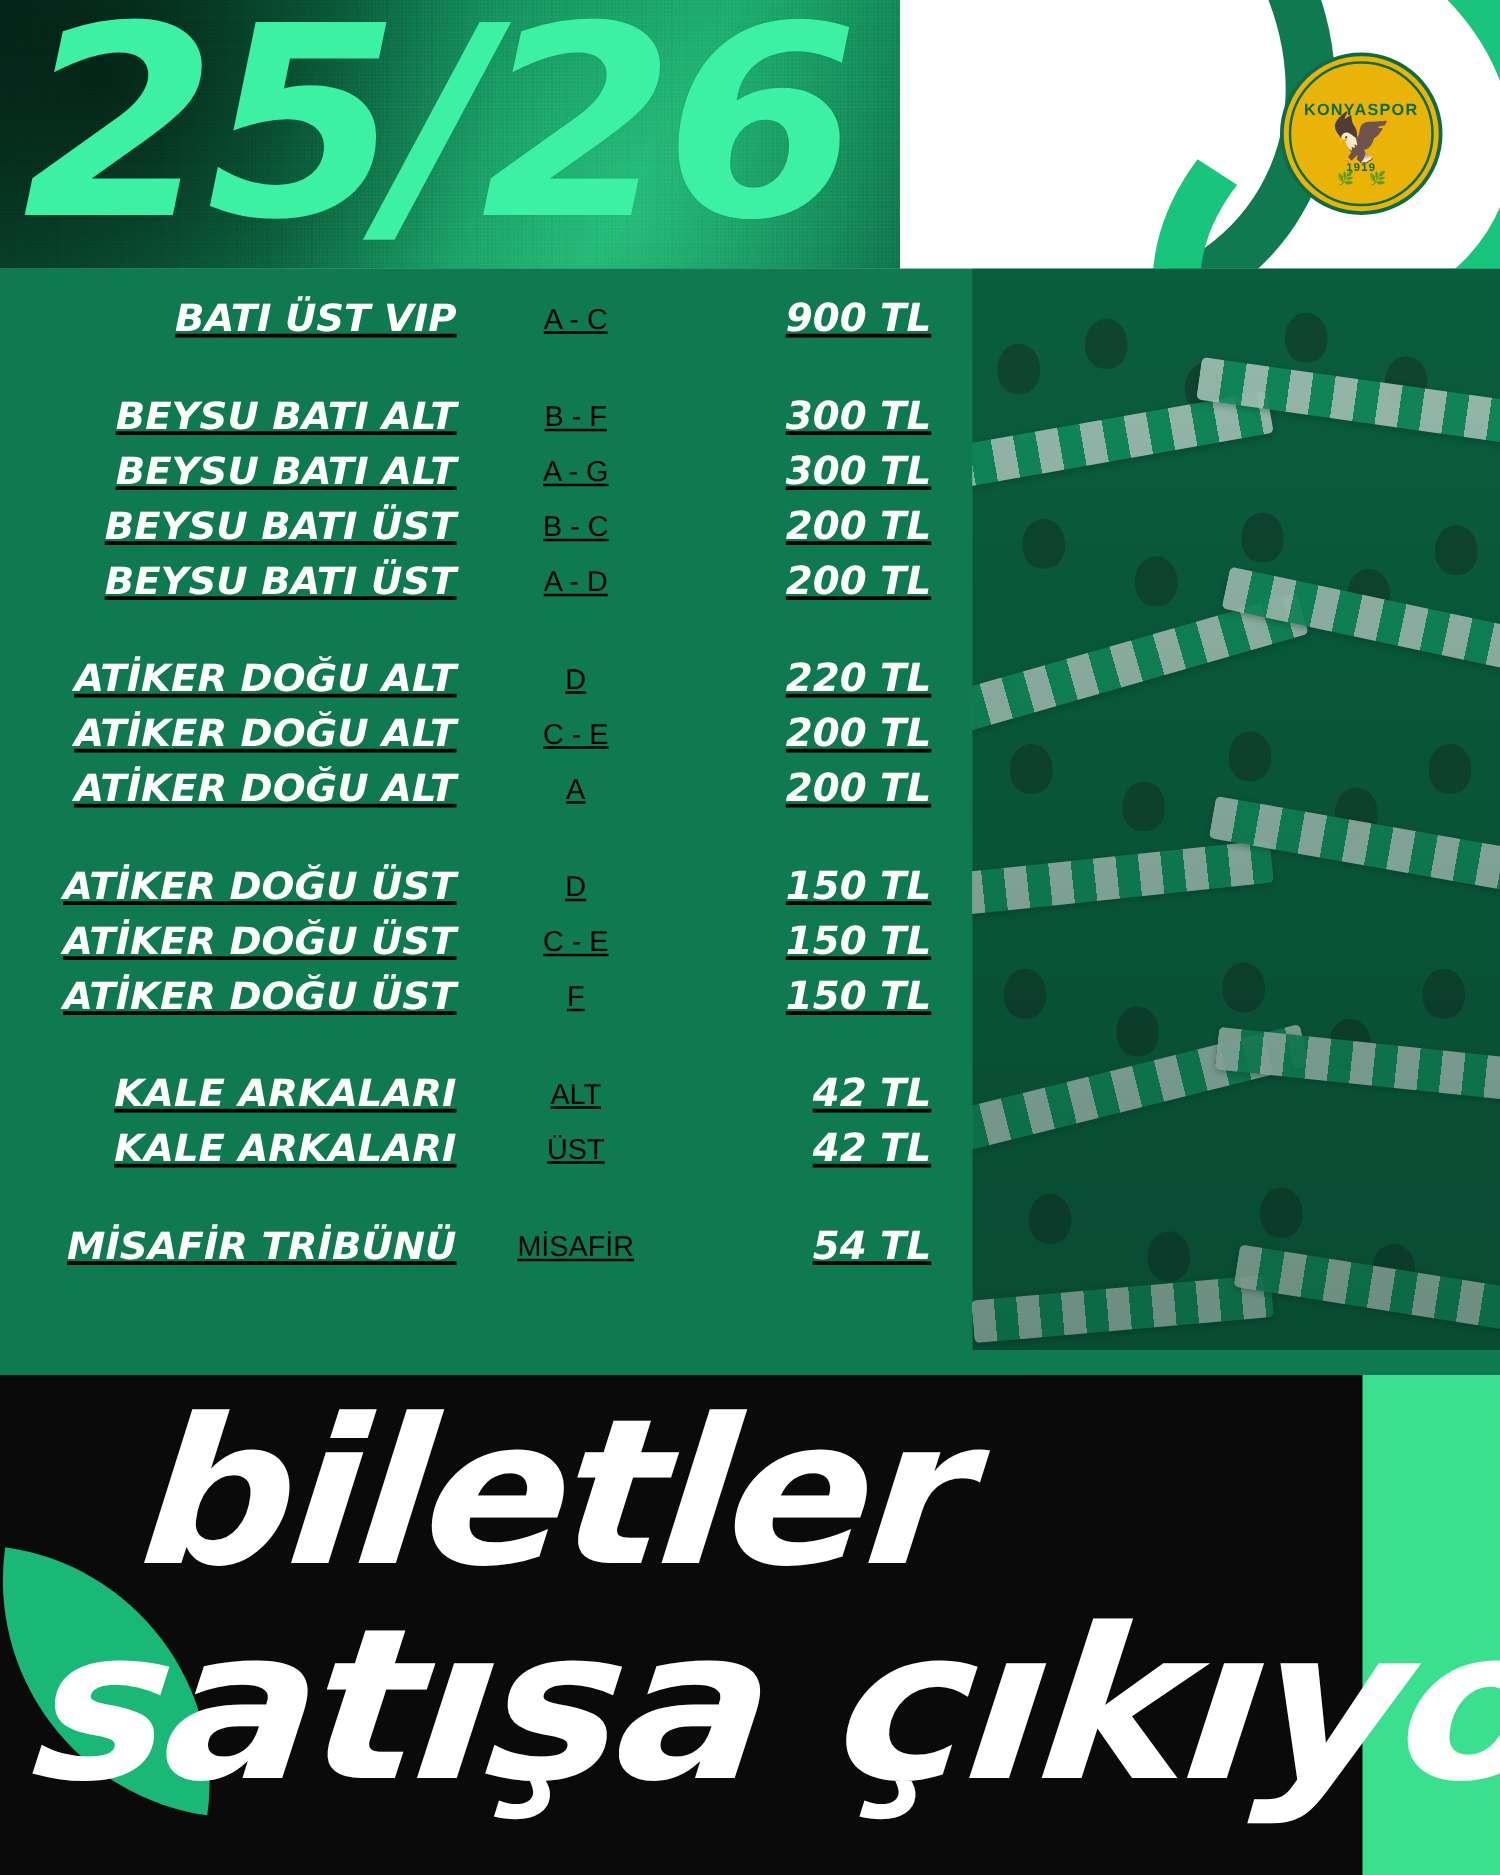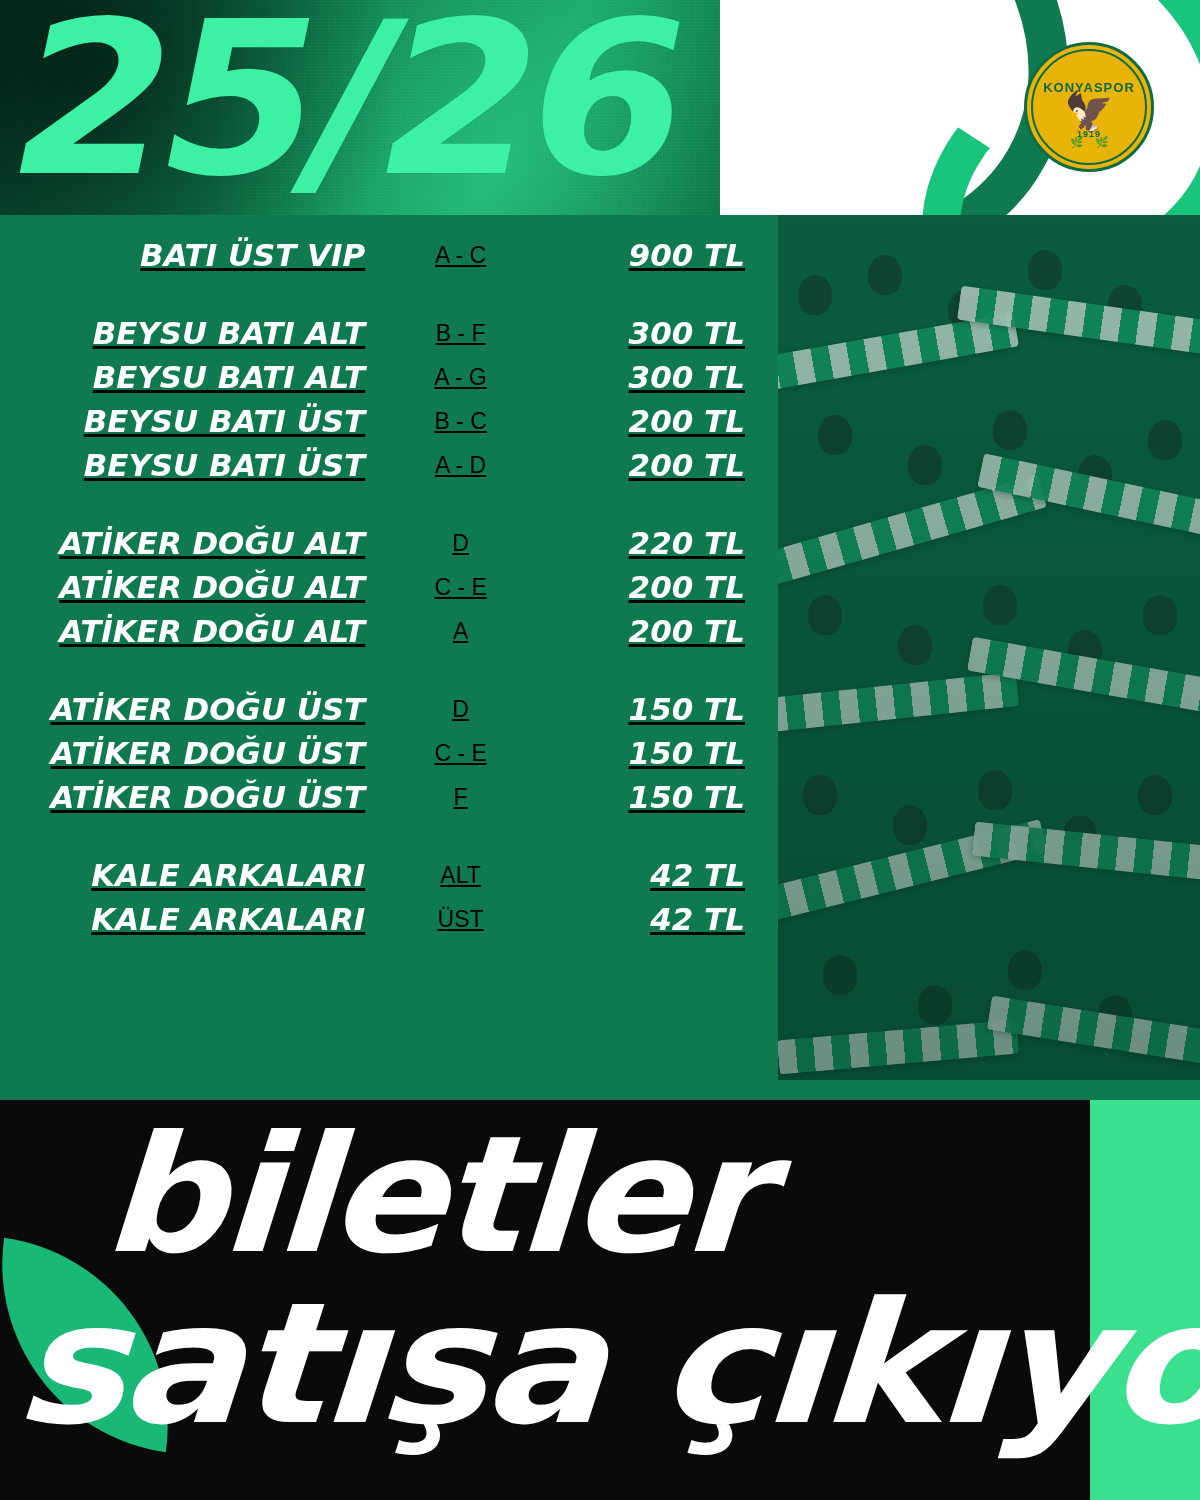--- a/index.html
+++ b/index.html
@@ -226,20 +226,27 @@
           <div class="r-block">ALT</div>
           <div class="r-price">42 TL</div>
         </div>
         <div class="row">
           <div class="r-name">KALE ARKALARI</div>
           <div class="r-block">ÜST</div>
           <div class="r-price">42 TL</div>
         </div>
       </div>
 
+      <div class="group">
+        <div class="row">
+          <div class="r-name">MİSAFİR TRİBÜNÜ</div>
+          <div class="r-block">MİSAFİR</div>
+          <div class="r-price">54 TL</div>
+        </div>
+      </div>
 
     </div>
 
     <div class="photo">
       <div class="ph-base"></div>
       <div class="ph-heads">
         <div class="hd" style="left:20px;  top:60px;"></div>
         <div class="hd" style="left:90px;  top:40px;"></div>
         <div class="hd" style="left:170px; top:75px;"></div>
         <div class="hd" style="left:250px; top:35px;"></div>

